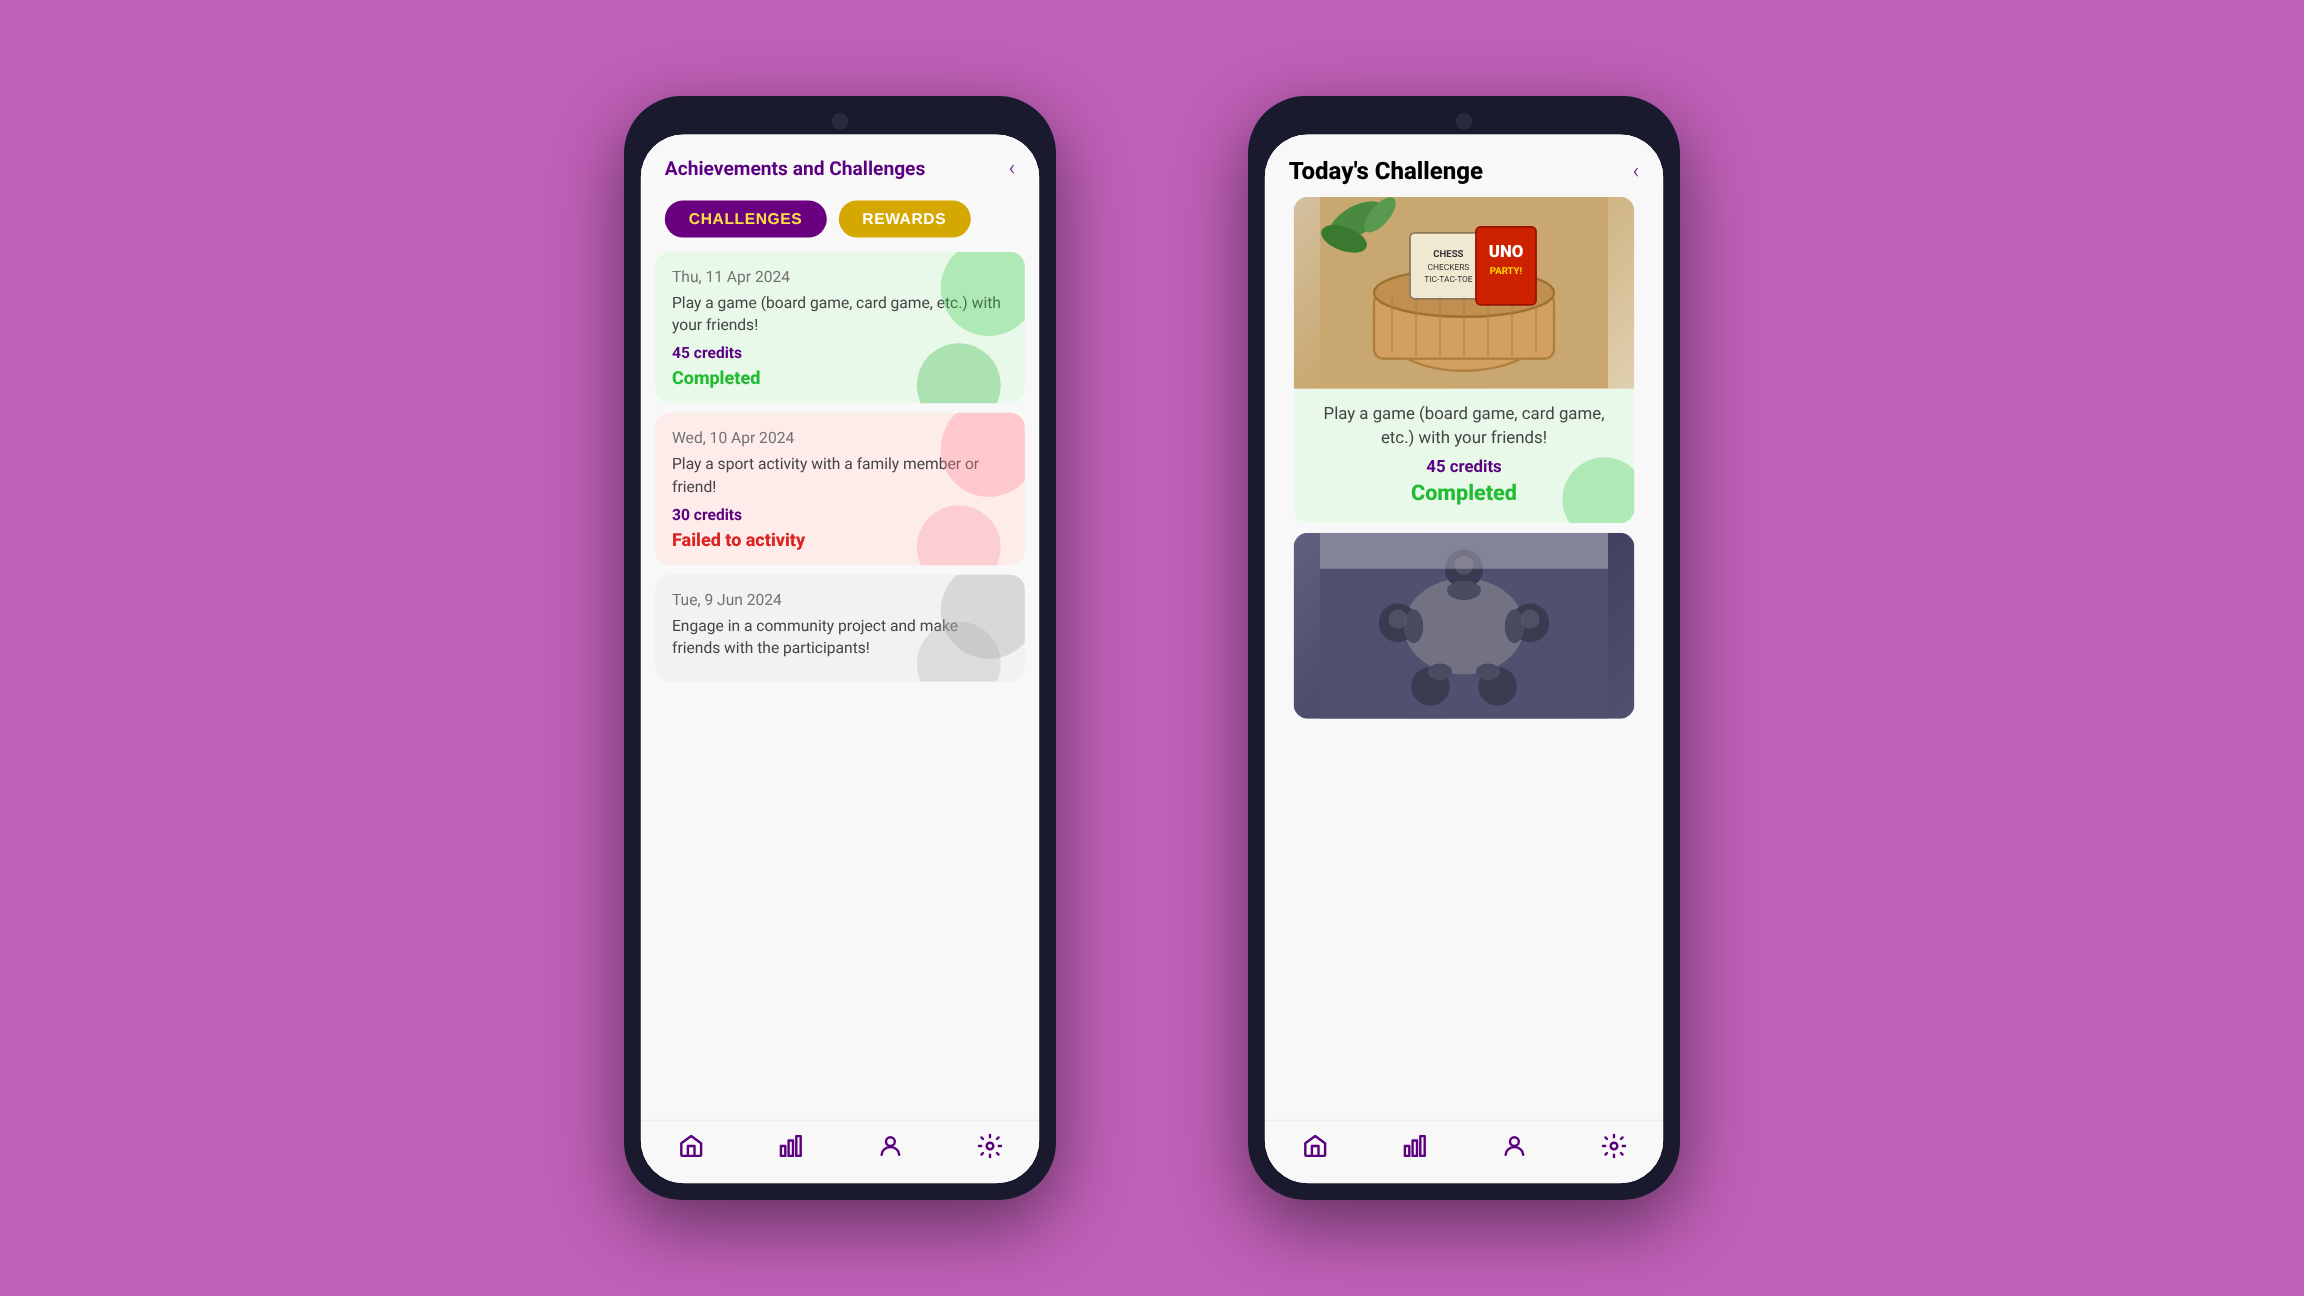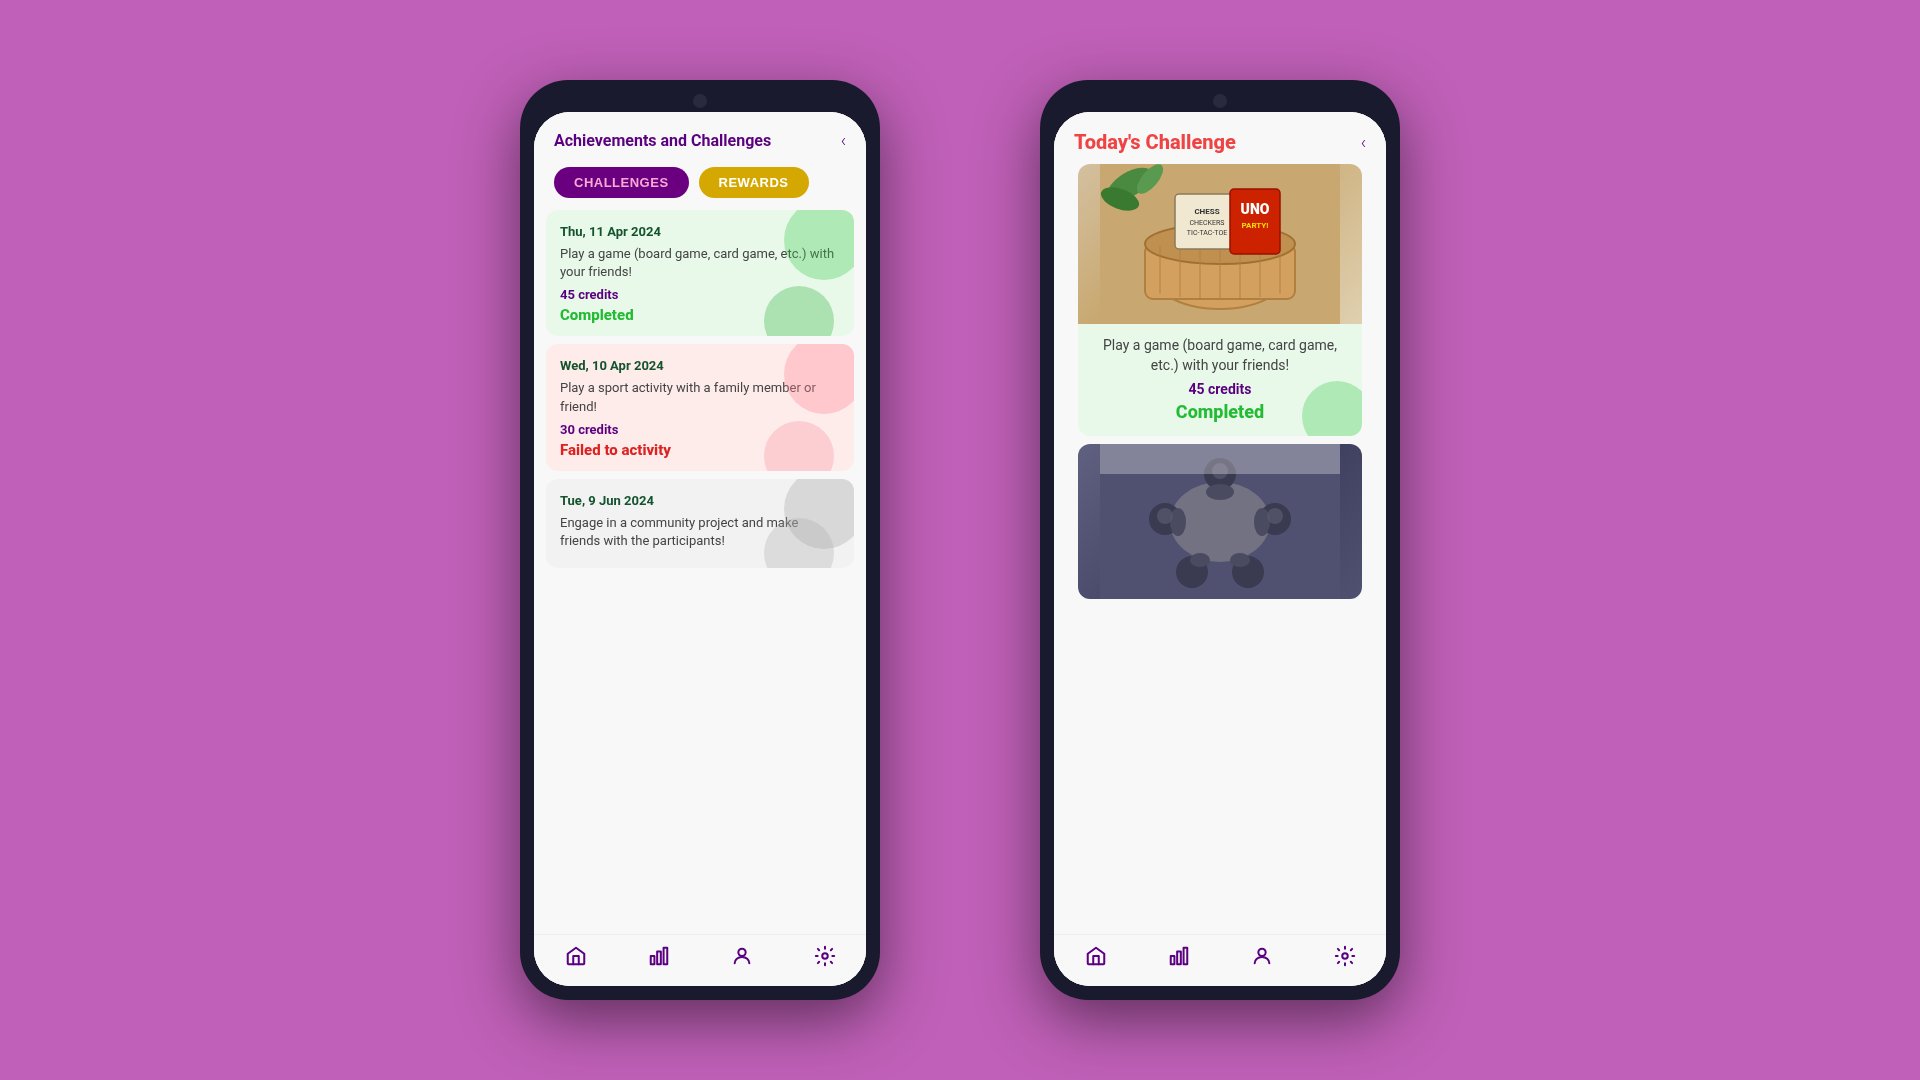--- a/index.html
+++ b/index.html
@@ -88,21 +88,21 @@
       padding: 8px 20px;
       border-radius: 20px;
       font-size: 13px;
       font-weight: 700;
       border: none;
       cursor: pointer;
       letter-spacing: 0.5px;
     }
     .tab-btn.active-purple {
       background: #6a0080;
-      color: #f9a8d4;
+      color: #fde047;
     }
     .tab-btn.active-yellow {
       background: #d4a800;
       color: #fff;
       text-align: center;
     }
 
     
     .scroll-content {
       flex: 1;
@@ -116,22 +116,22 @@
     
     .challenge-card {
       background: #fff;
       border-radius: 12px;
       padding: 14px 14px 12px;
       position: relative;
       overflow: hidden;
     }
     .card-date {
       font-size: 13px;
-      font-weight: 700;
-      color: #14532d;
+      font-weight: 400;
+      color: #737373;
       margin-bottom: 6px;
     }
     .card-desc {
       font-size: 13px;
       color: #444;
       line-height: 1.4;
       margin-bottom: 6px;
     }
     .card-credits {
       font-size: 13px;
@@ -193,21 +193,21 @@
     .todays-challenge-header {
       display: flex;
       align-items: center;
       justify-content: space-between;
       padding: 18px 20px 10px;
       background: #f8f8f8;
     }
     .todays-challenge-title {
       font-size: 20px;
       font-weight: 800;
-      color: #ef4444;
+      color: #000000;
     }
 
     .challenge-detail-card {
       background: #fff;
       border-radius: 12px;
       margin: 0 24px 8px;
       overflow: hidden;
       position: relative;
     }
     

